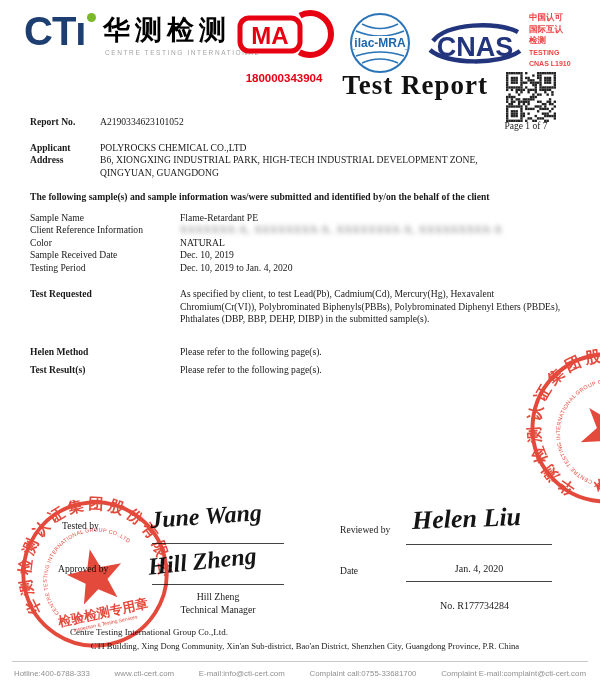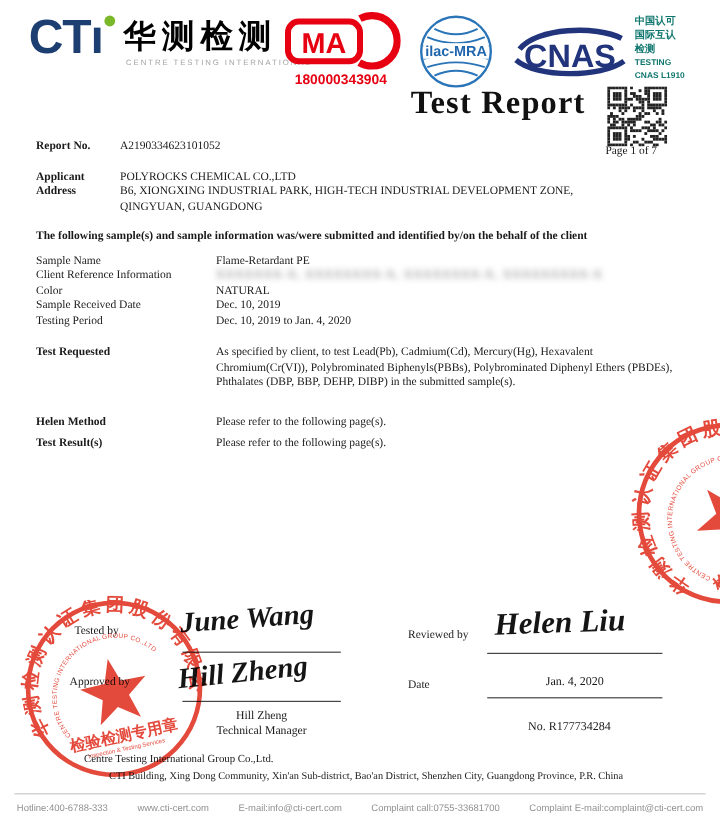--- a/index.html
+++ b/index.html
@@ -14,28 +14,28 @@
   
   .cti-wordmark { left:24px; top:8px; font-family:"Liberation Sans",sans-serif;
     font-weight:bold; font-size:40px; color:#1d3e70; letter-spacing:-1px; line-height:46px;}
   .cti-dot { left:87px; top:13px; width:9px; height:9px; border-radius:50%; background:#7ab829; }
   .cti-cn { left:103px; top:14px; font-size:27px; color:#000000; letter-spacing:5px;
     font-weight:bold; line-height:32px;}
   .cti-tagline { left:105px; top:49px; font-family:"Liberation Sans",sans-serif;
     font-size:6.5px; color:#a3a3a3; letter-spacing:1.6px; }
 
   .cma-svg { left:236px; top:9px; }
-  .cma-number { left:232px; top:61px; width:104px; text-align:center;
+  .cma-number { left:232px; top:72px; width:104px; text-align:center;
     font-family:"Liberation Sans",sans-serif; font-weight:bold; font-size:11.5px; color:#e60012; }
   .doc-title { left:0; top:70px; width:488px; text-align:right;
     font-weight:bold; font-size:27px; letter-spacing:1px; color:#111; }
 
   .ilac-svg { left:348px; top:11px; }
   .cnas-svg { left:425px; top:20px; }
-  .cnas-info { left:529px; top:12px; color:#0f766e; }
+  .cnas-info { left:529px; top:12px; color:#ef4444; }
   .cnas-info .cn { font-size:8.5px; font-weight:bold; line-height:11.5px; }
   .cnas-info .en { font-family:"Liberation Sans",sans-serif; font-size:7px; font-weight:bold; line-height:11px; }
 
   .qr { left:506px; top:72px; }
   .page-num { left:480px; top:121px; width:92px; text-align:center; font-size:9.5px; }
 
   
   .body-content { left:30px; top:116px; width:545px; font-size:9.6px; line-height:12.5px; }
   .row { display:flex; }
   .lbl { font-weight:bold; flex:0 0 70px; }

